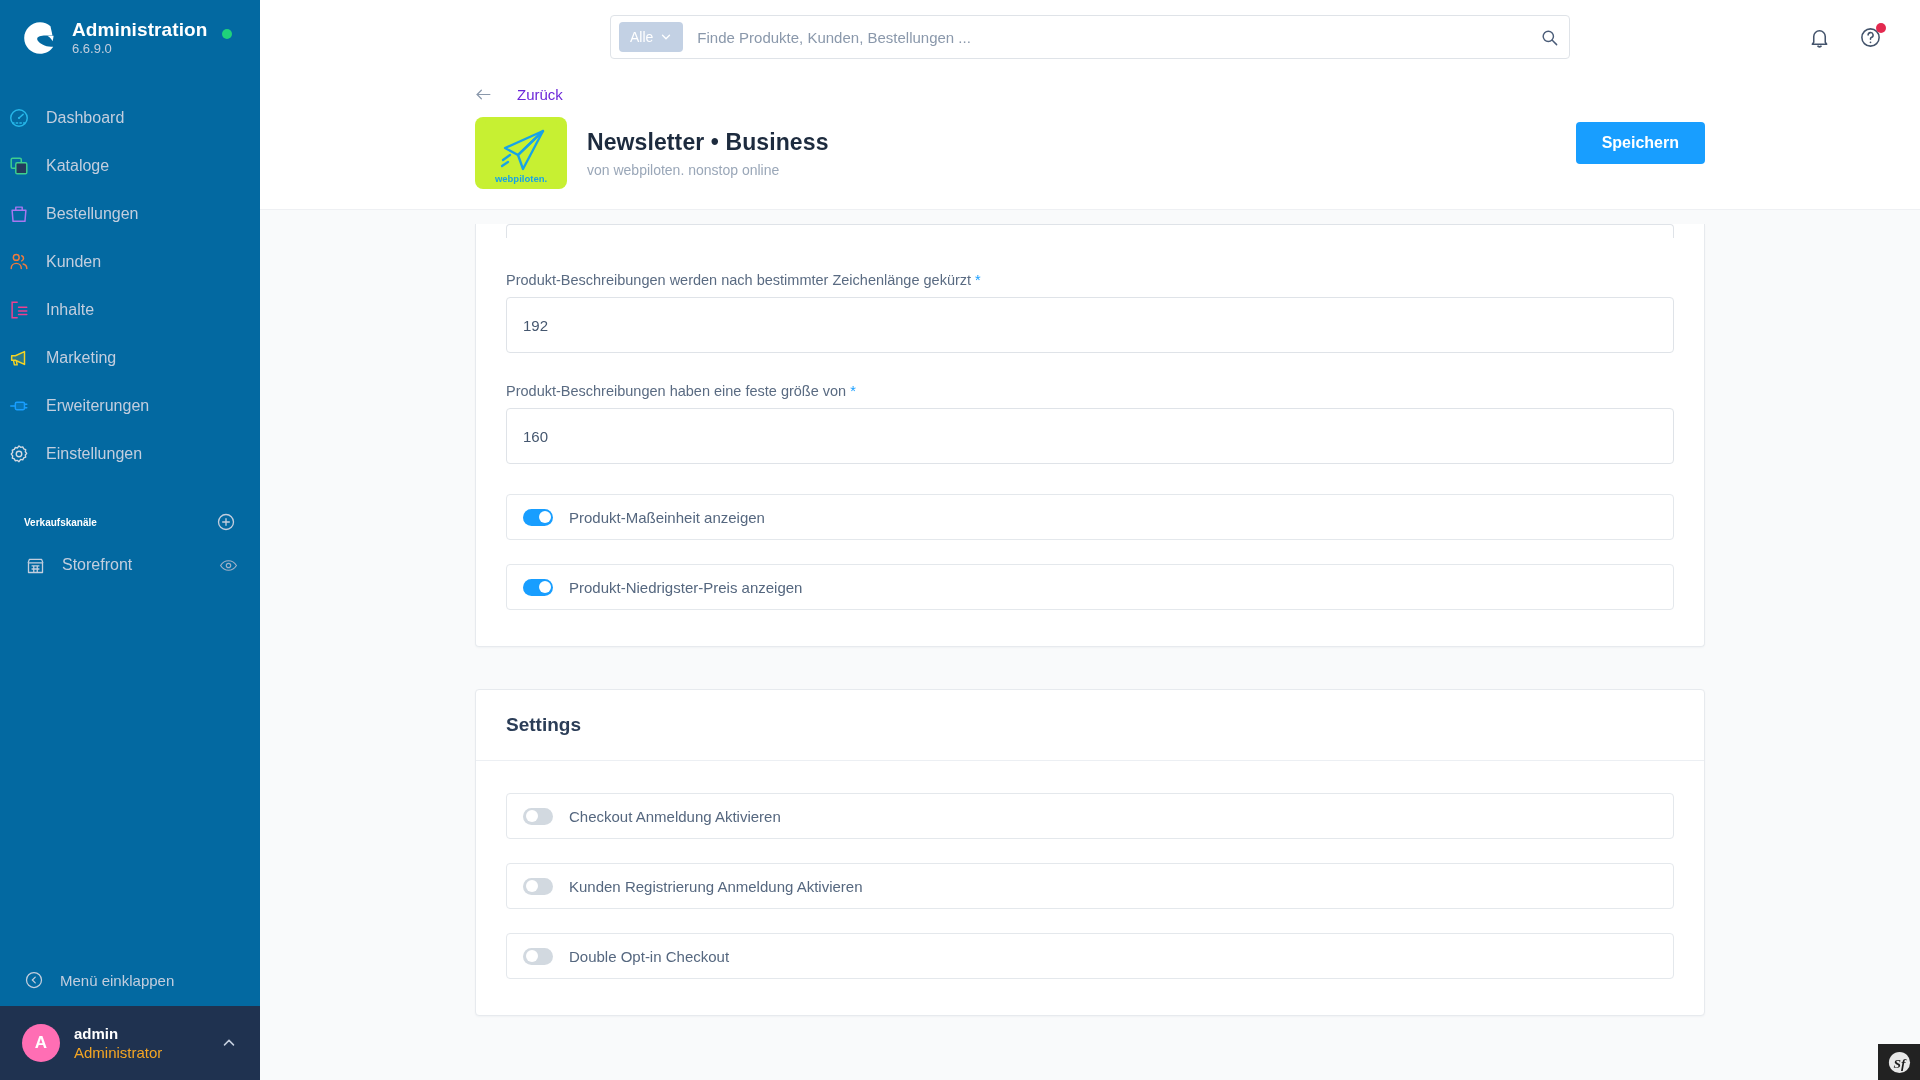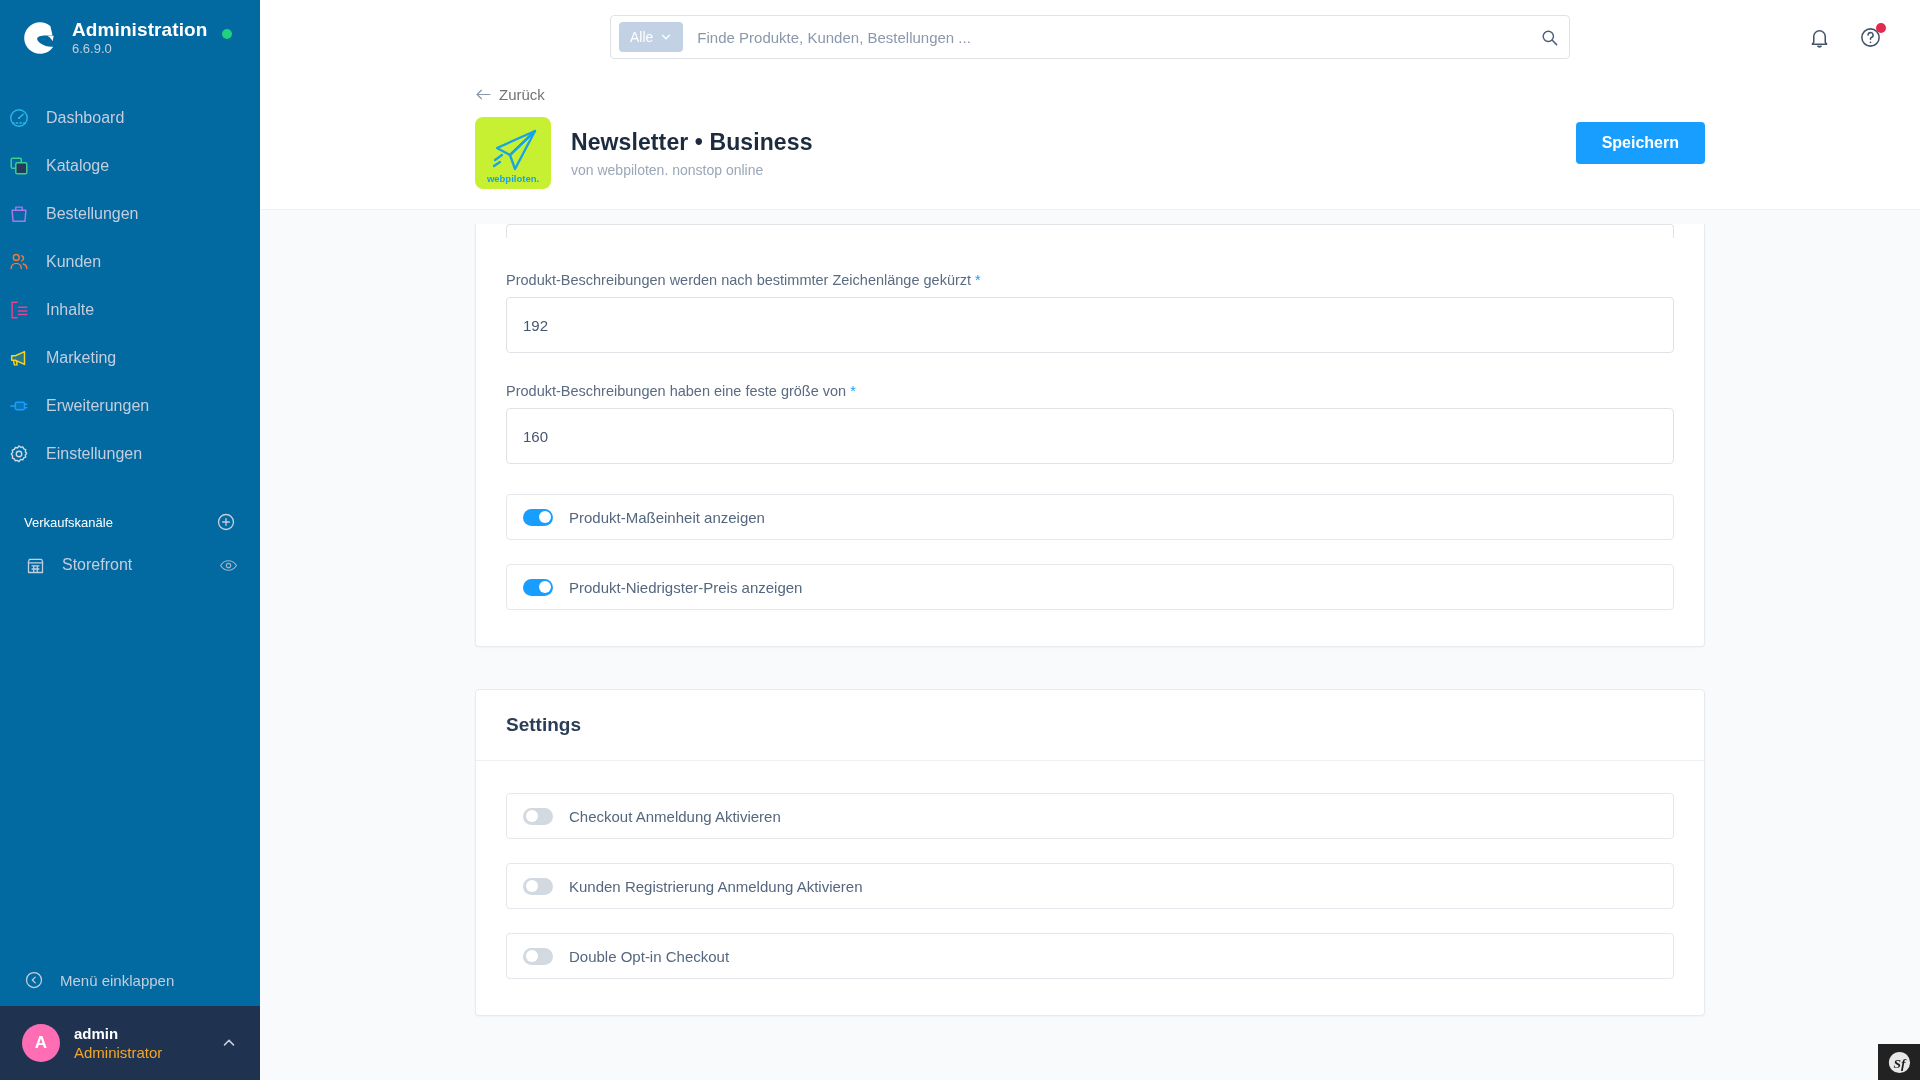--- a/index.html
+++ b/index.html
@@ -46,21 +46,21 @@
     display: flex; align-items: center; justify-content: center;
     flex-shrink: 0;
   }
   .sb-ico svg { width: 22px; height: 22px; display: block; }
   .sb-label { color: #c3cede; font-size: 16px; }
 
   .sb-section {
     display: flex; align-items: center; justify-content: space-between;
     padding: 34px 24px 10px 24px;
   }
-  .sb-section-title { color: #fff; font-size: 13px; font-weight: normal; }
+  .sb-section-title { color: #fff; font-size: 10px; font-weight: bold; }
   .sb-section-add { color: #c3cede; cursor: pointer; display:flex; }
   .sb-section-add svg { width: 20px; height: 20px; }
 
   .sb-channel {
     display: flex; align-items: center;
     height: 46px; padding: 0 22px; cursor: pointer;
   }
   .sb-channel .sb-ico svg { width: 21px; height: 21px; }
   .sb-channel-eye { margin-left: auto; color: #9fb0c7; display: flex; }
   .sb-channel-eye svg { width: 19px; height: 19px; }
@@ -144,28 +144,28 @@
 
   
   .smartbar {
     background: #fff;
     border-bottom: 1px solid #eef0f3;
     padding: 12px 0 20px 0;
     position: relative; z-index: 25;
   }
   .smartbar-inner { width: 1230px; margin: 0 auto; position: relative; }
   .back-link {
-    display: inline-flex; align-items: center; gap: 7px;
-    color: #737373; font-size: 15px; cursor: pointer;
+    display: inline-flex; align-items: center; gap: 25px;
+    color: #6d28d9; font-size: 15px; cursor: pointer;
     margin-bottom: 14px;
   }
   .back-link svg { width: 17px; height: 13px; }
   .app-head { display: flex; align-items: center; }
   .app-tile {
-    width: 76px; height: 72px; border-radius: 8px;
+    width: 92px; height: 72px; border-radius: 8px;
     background: #c7f032;
     flex-shrink: 0; position: relative;
     display:flex; align-items:center; justify-content:center;
   }
   .app-tile svg { width: 72px; height: 72px; display:block; }
   .app-meta { margin-left: 20px; display: flex; flex-direction: column; }
   .app-name { font-size: 23px; font-weight: bold; color: #1d2b3e; letter-spacing: .1px; }
   .app-by { font-size: 14px; color: #9aa7b8; margin-top: 6px; }
   .save-btn {
     position: absolute; right: 0; top: 36px;

